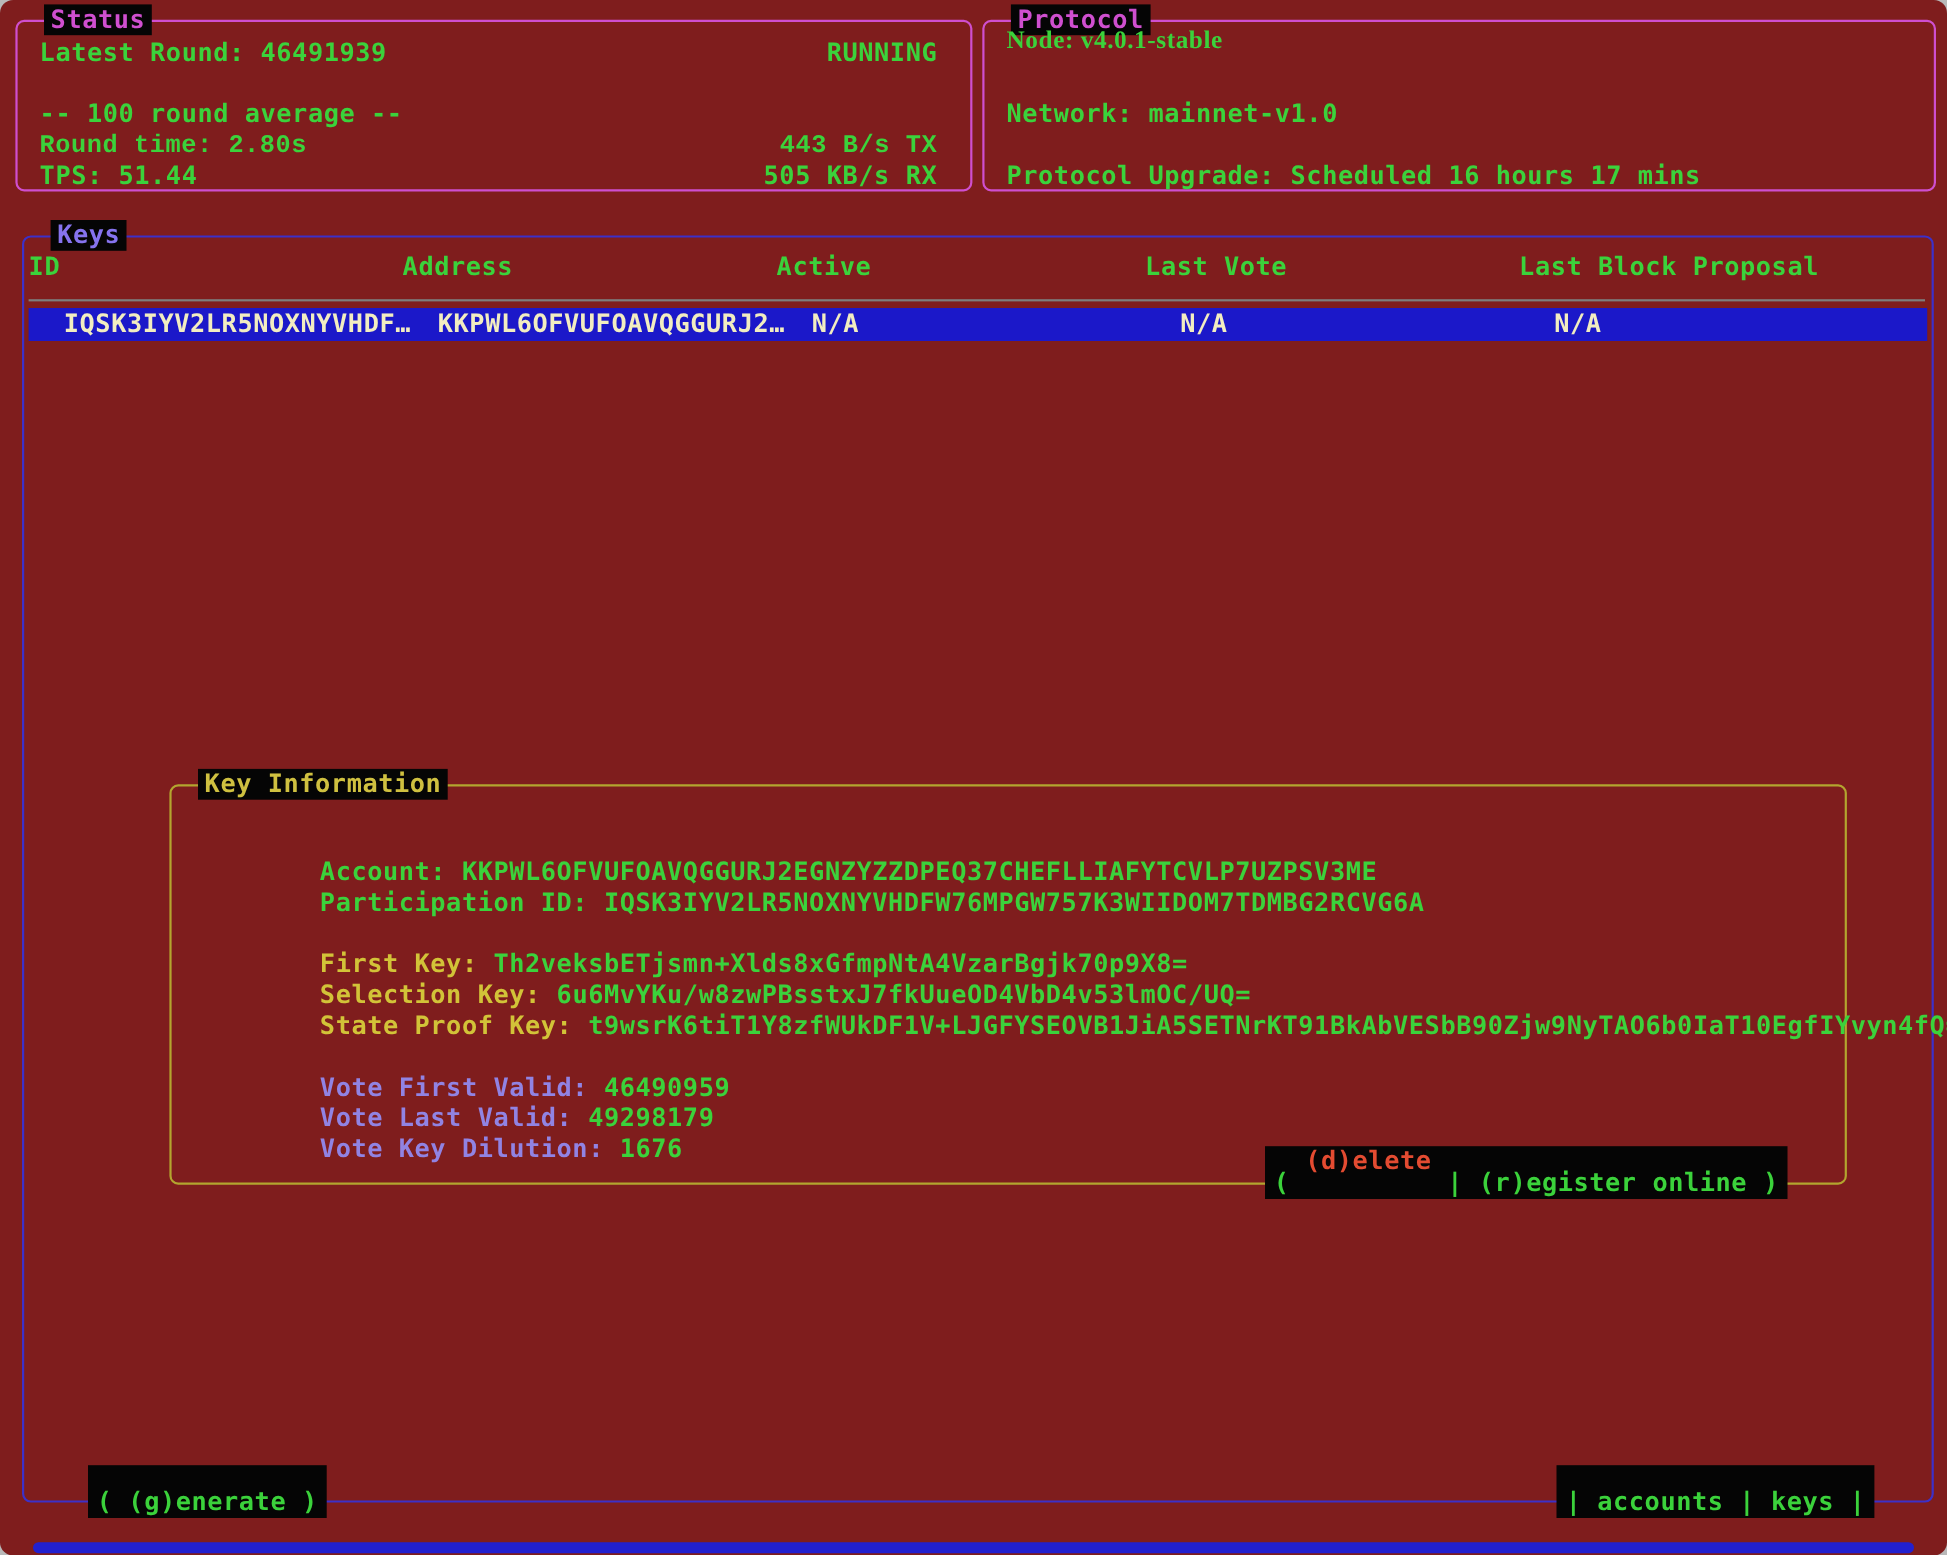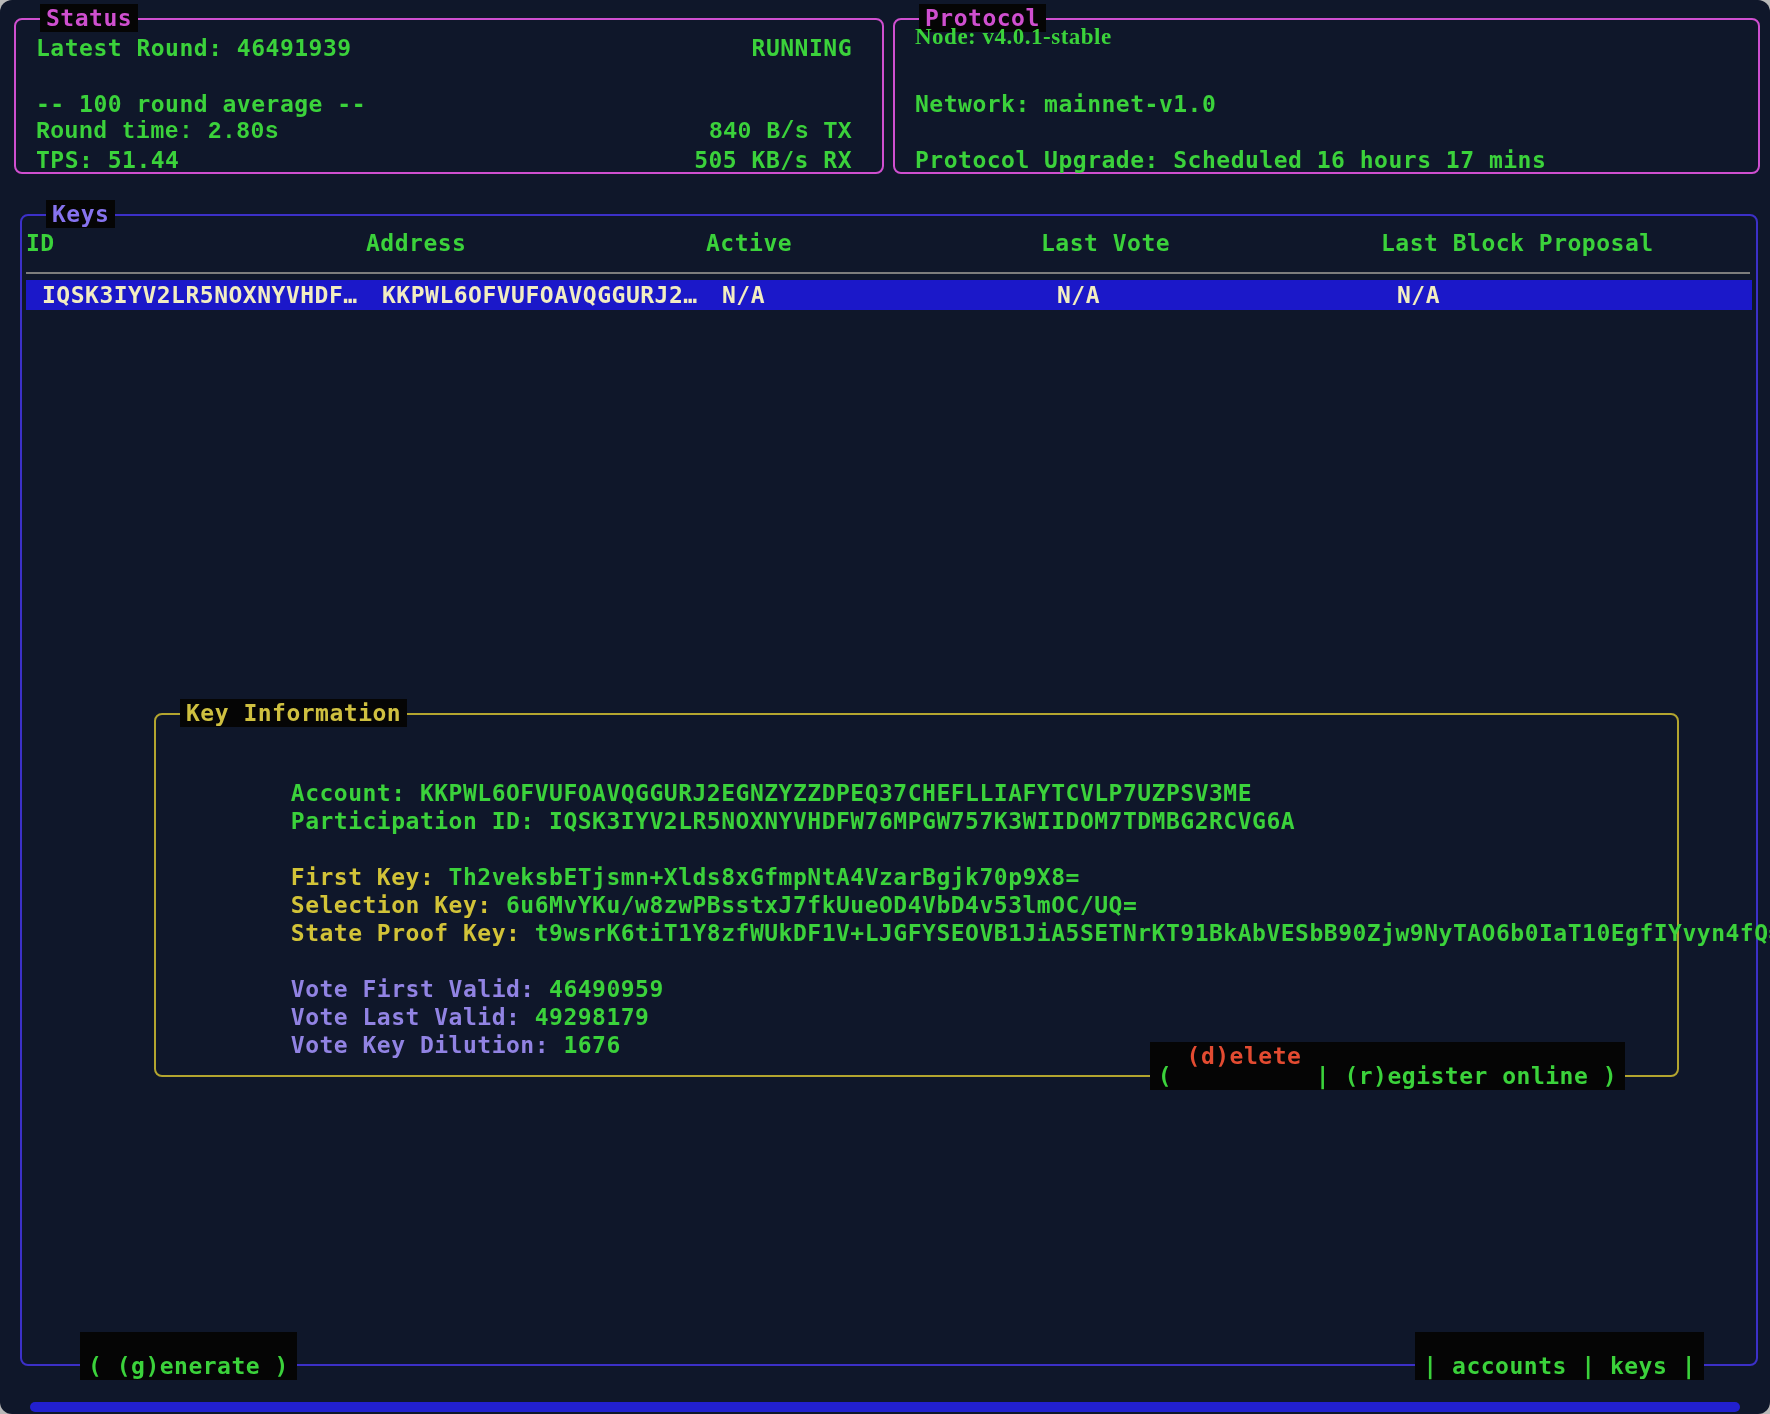--- a/index.html
+++ b/index.html
@@ -1,19 +1,19 @@
 <!DOCTYPE html>
 <html><head>
 <meta charset="utf-8">
 <style>
   html,body{margin:0;padding:0;background:#b9b9b9;}
   body{width:1770px;height:1414px;position:relative;overflow:hidden;
        font-family:"DejaVu Sans Mono",monospace;font-weight:bold;
        font-size:23px;letter-spacing:.5px;color:#3bd23b;}
-  .terminal{position:absolute;inset:0;background:#0f172a;border-radius:12px;}
+  .terminal{position:absolute;inset:0;background:#7f1d1d;border-radius:12px;}
   .box{position:absolute;border:2px solid;border-radius:8px;}
   .box-title{position:absolute;top:-16px;left:24px;background:#050505;padding:0 6px;line-height:28px;}
   .magenta{border-color:#cf4fcf;}
   .magenta-t{color:#cf4fcf;}
   .indigo{border-color:#3c30c8;}
   .indigo-t{color:#8673ee;}
   .yellow{border-color:#b3a52f;}
   .yellow-t{color:#cfc040;}
   .green{color:#3bd23b;margin-top:20px;}
   .ylabel{color:#d2c338;}
@@ -26,21 +26,21 @@
   #protocol{left:893px;top:18px;width:863px;height:152px;}
   .r1{top:14px;} .r2{top:70px;} .r3{top:98px;font-family:Liberation Mono, monospace;} .r4{top:126px;}
   .p1{top:3px;font-family:Liberation Serif, serif;} .p2{top:70px;} .p3{top:126px;}
   
   #keys{left:20px;top:214px;width:1734px;height:1148px;}
   .krow{display:grid;grid-template-columns:340px 340px 335px 340px 1fr;
         white-space:pre;line-height:30px;}
   #keys-header{position:absolute;top:12px;left:0;right:0;padding-left:4px;}
   #keys-sep{position:absolute;top:56px;left:4px;right:6px;height:2px;background:#7d7d7d;}
   #key-row{position:absolute;top:64px;left:4px;right:4px;height:30px;
-           background:#1b18c9;color:#f2edc1;padding-left:16px;cursor:pointer;}
+           background:#1b18c9;color:#f2edc1;padding-left:32px;cursor:pointer;}
   
   #keyinfo{left:132px;top:497px;width:1521px;height:360px;}
   .kline{position:absolute;left:20px;right:10px;height:28px;line-height:28px;white-space:pre;}
   .k0{top:36px;} .k1{top:64px;} .k2{top:120px;} .k3{top:148px;} .k4{top:176px;}
   .k5{top:232px;} .k6{top:260px;} .k7{top:288px;}
   .border-note{position:absolute;bottom:-15px;background:#050505;line-height:28px;
                white-space:pre;padding:0 8px;display:flex;}
   #keyinfo-actions{right:52px;}
   #generate-note{left:58px;bottom:-16px;}
   #nav-note{right:52px;bottom:-16px;}
@@ -57,21 +57,21 @@
     <span class="box-title magenta-t">Status</span>
     <div class="line r1">
       <span>Latest Round: 46491939</span>
       <span>RUNNING</span>
     </div>
     <div class="line r2">
       <span>-- 100 round average --</span>
     </div>
     <div class="line r3">
       <span>Round time: 2.80s</span>
-      <span>840 B/s TX</span>
+      <span>443 B/s TX</span>
     </div>
     <div class="line r4">
       <span>TPS: 51.44</span>
       <span>505 KB/s RX</span>
     </div>
   </div>
 
   <div class="box magenta" id="protocol">
     <span class="box-title magenta-t">Protocol</span>
     <div class="line p1">

